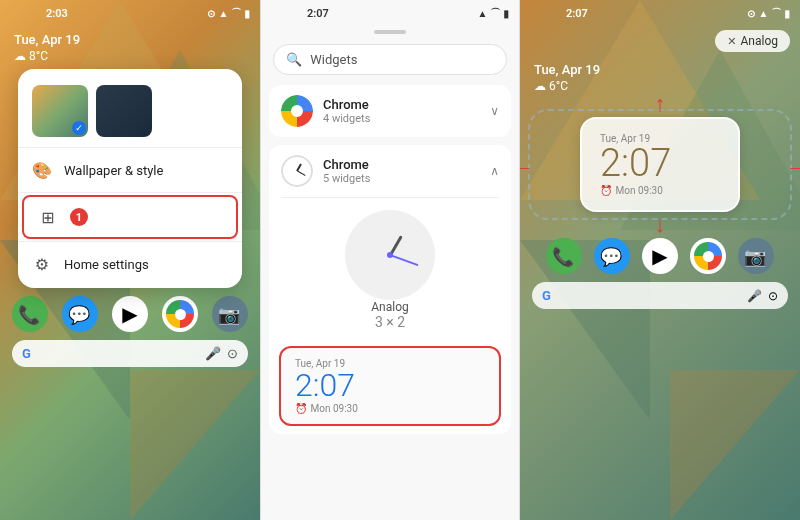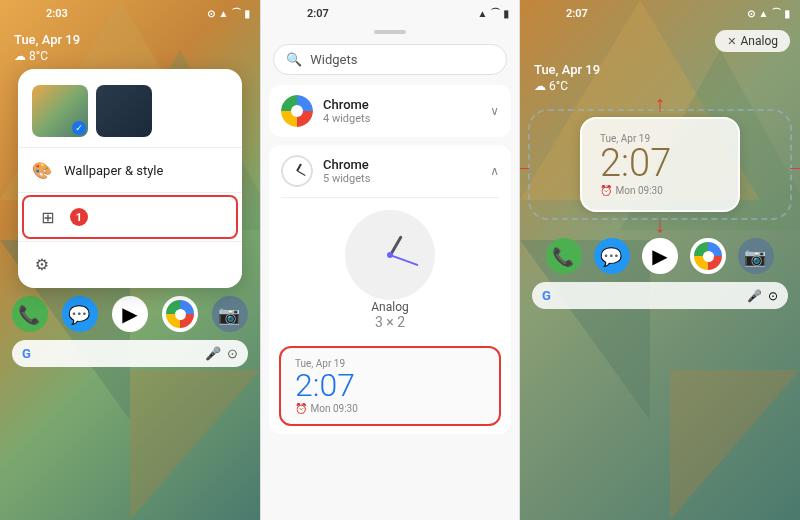--- a/index.html
+++ b/index.html
@@ -548,20 +548,21 @@
 
     <div class="menu-item menu-item-widgets">
       <div class="menu-icon">⊞</div>
       <div class="badge">1</div>
     </div>
 
     <div class="menu-divider"></div>
 
     <div class="menu-item">
       <div class="menu-icon">⚙</div>
+      <span class="menu-label">Home settings</span>
     </div>
   </div>
 
   <div style="flex:1;"></div>
 
   <div class="dock">
     <div class="dock-icon dock-phone">📞</div>
     <div class="dock-icon dock-messages">💬</div>
     <div class="dock-icon dock-play" style="font-size:20px;">▶</div>
     <div class="dock-icon dock-chrome">

